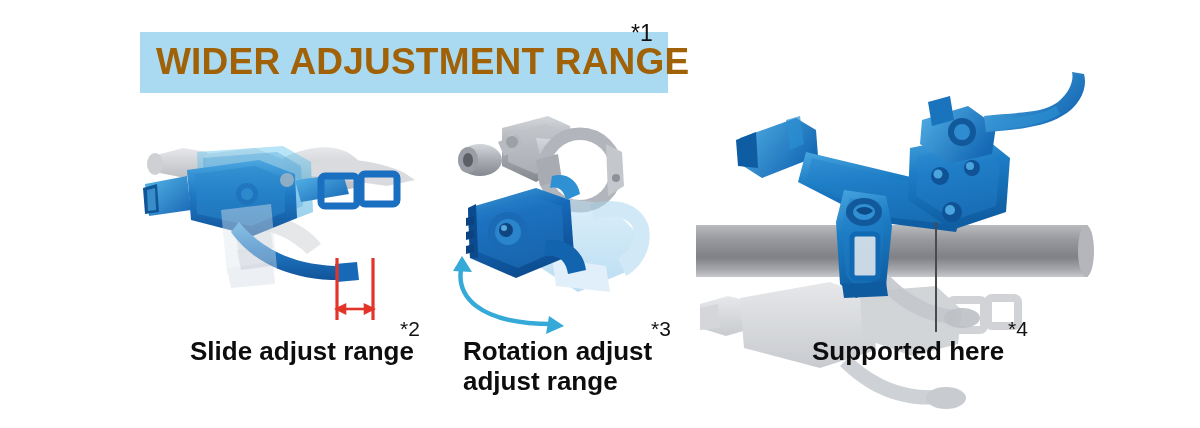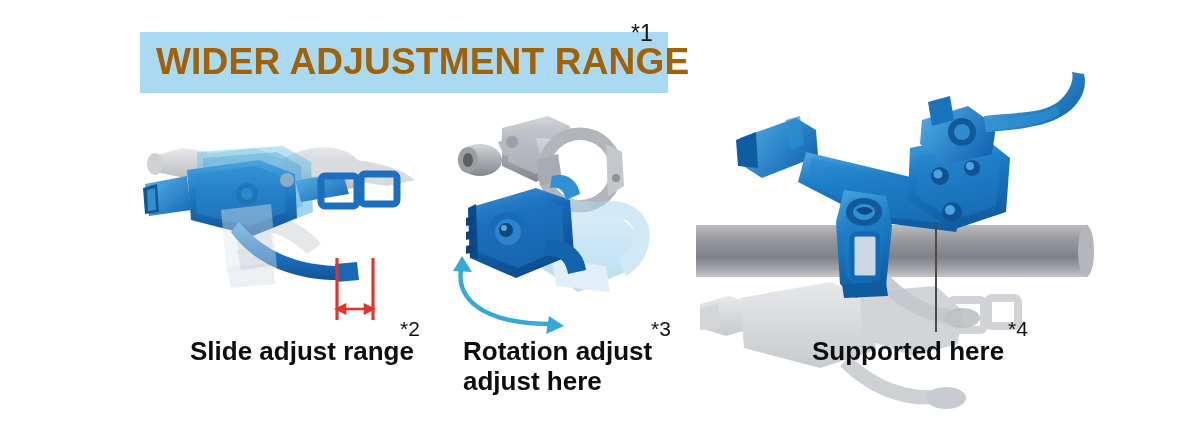--- a/index.html
+++ b/index.html
@@ -350,21 +350,21 @@
 
   <div id="leader-line"></div>
 
   <div class="caption" id="cap-slide">
     <span>Slide adjust range</span>
     <span class="note">*2</span>
   </div>
 
   <div class="caption" id="cap-rot">
     <div>Rotation adjust</div>
-    <div>adjust here</div>
+    <div>adjust range</div>
     <span class="note">*3</span>
   </div>
 
   <div class="caption" id="cap-sup">
     <span>Supported here</span>
     <span class="note">*4</span>
   </div>
 
 </div>
 

